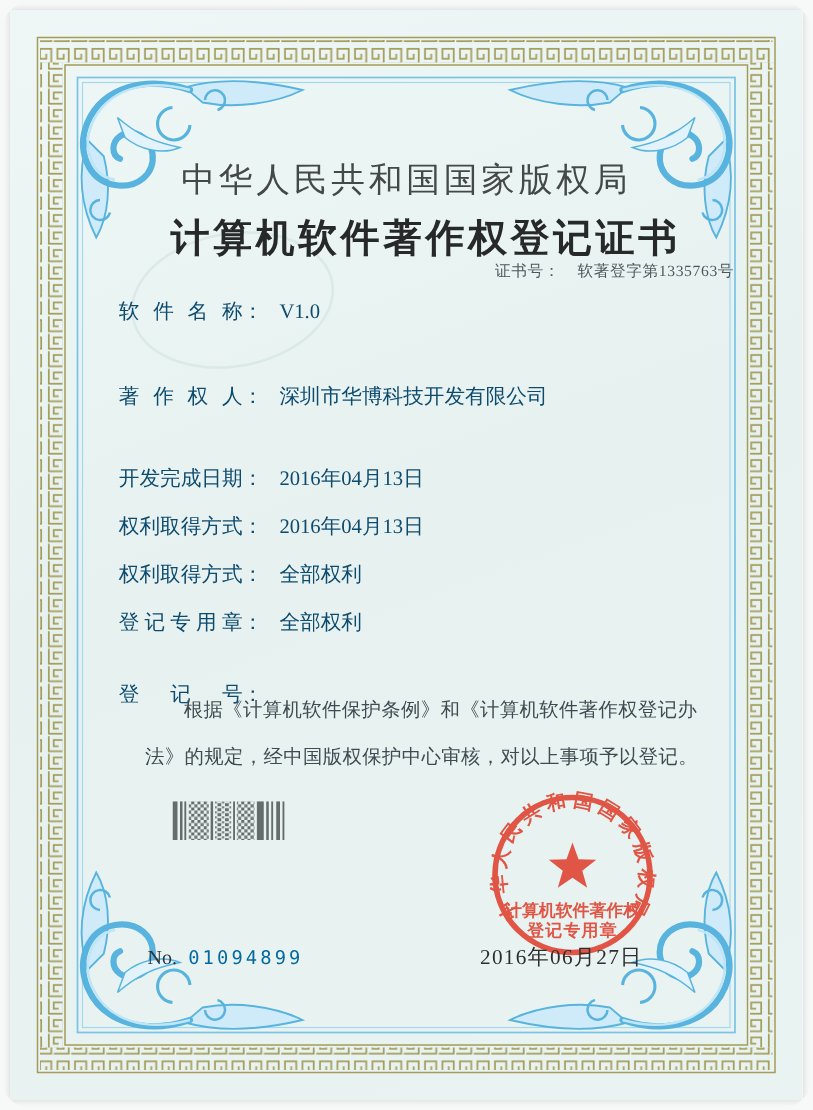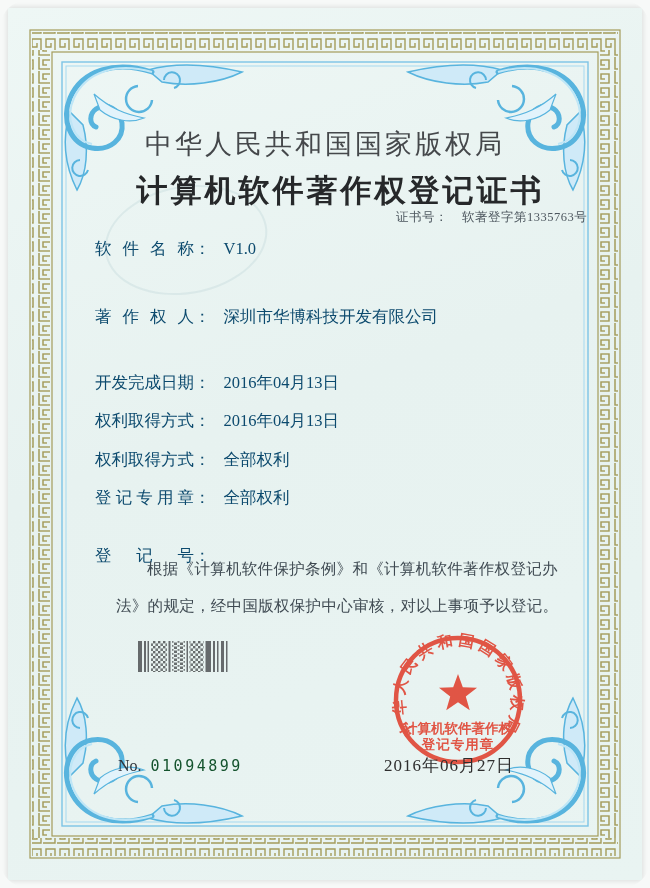--- a/index.html
+++ b/index.html
@@ -24,21 +24,21 @@
              line-height:37px;text-indent:2em;color:#3f4a52;letter-spacing:0.3px;margin-left:20px;}
   .emboss{position:absolute;left:104px;top:186px;width:160px;height:104px;border-radius:50%;
           border:2px solid rgba(165,195,200,0.22);transform:rotate(-10deg);}
   .barcode{position:absolute;left:138px;top:641px;}
   .seal{position:absolute;left:373px;top:615px;}
   .seal text{font-family:"Liberation Sans","DejaVu Sans",sans-serif;font-weight:bold;}
   .issue-date{position:absolute;left:384px;top:754px;font-size:17px;color:#2e2e2e;
               letter-spacing:1px;}
   .serial{position:absolute;left:118px;top:757px;font-size:16px;color:#30343a;}
   .serial .num{font-family:"DejaVu Sans Mono","Liberation Mono",monospace;
-               font-size:15px;color:#14532d;letter-spacing:2.5px;margin-left:9px;}
+               font-size:15px;color:#0369a1;letter-spacing:2.5px;margin-left:9px;}
 </style>
 </head>
 <body>
 
 <div class="stage">
   <div class="paper"></div>
 
   <svg class="border-svg" viewBox="0 0 650 888" xmlns="http://www.w3.org/2000/svg">
     <defs>
       <pattern id="gkH" width="14" height="18" patternUnits="userSpaceOnUse">

